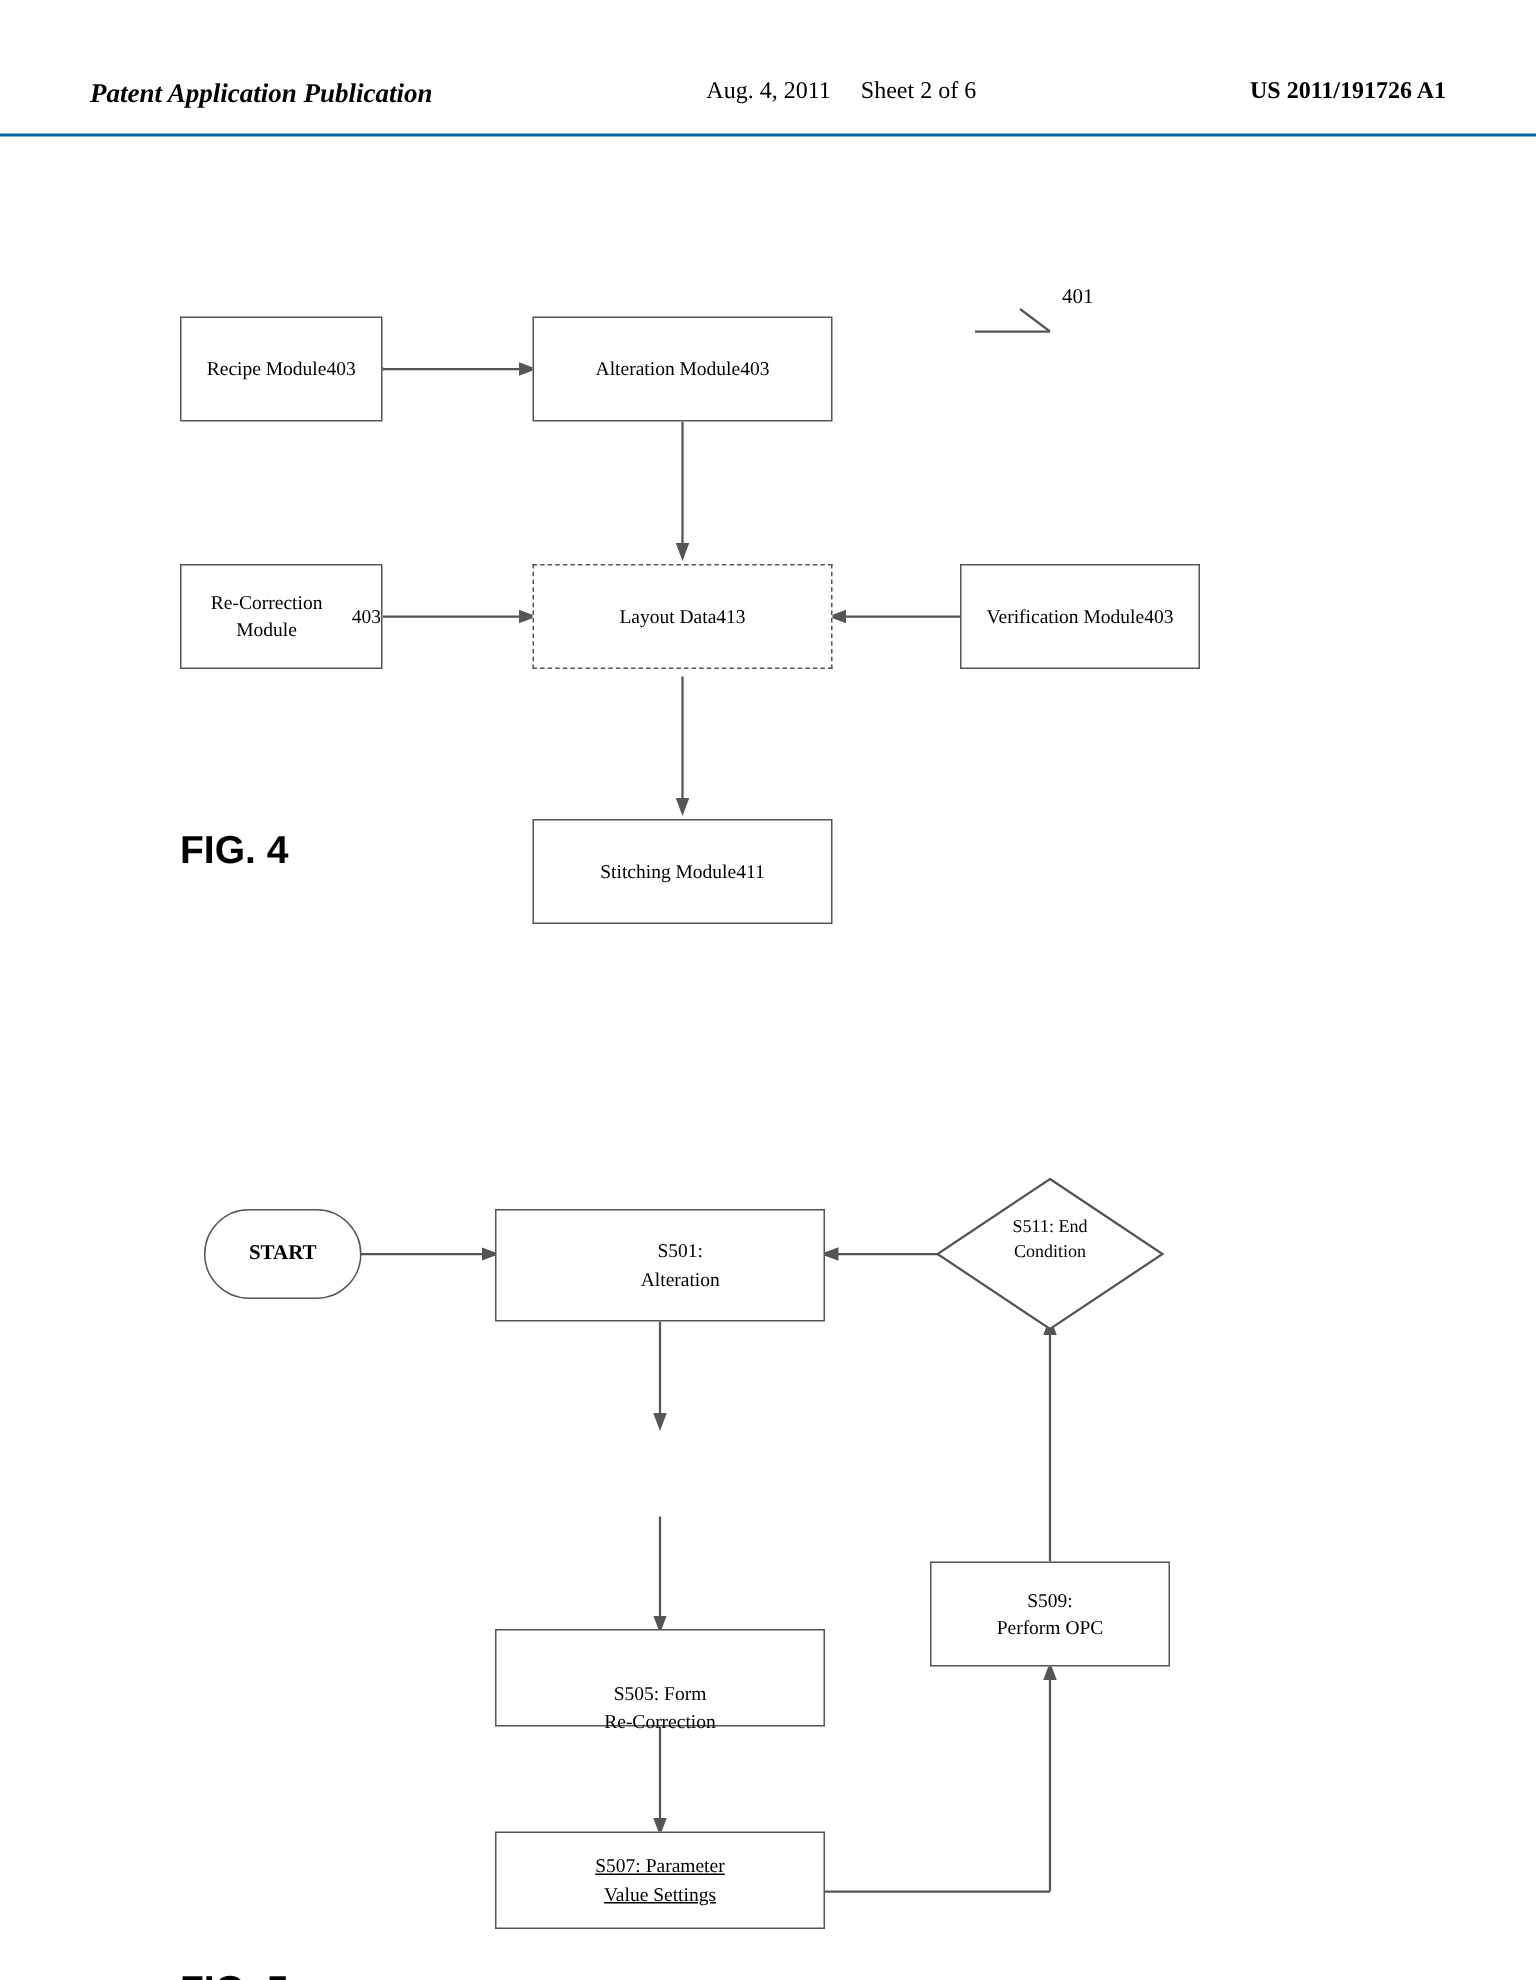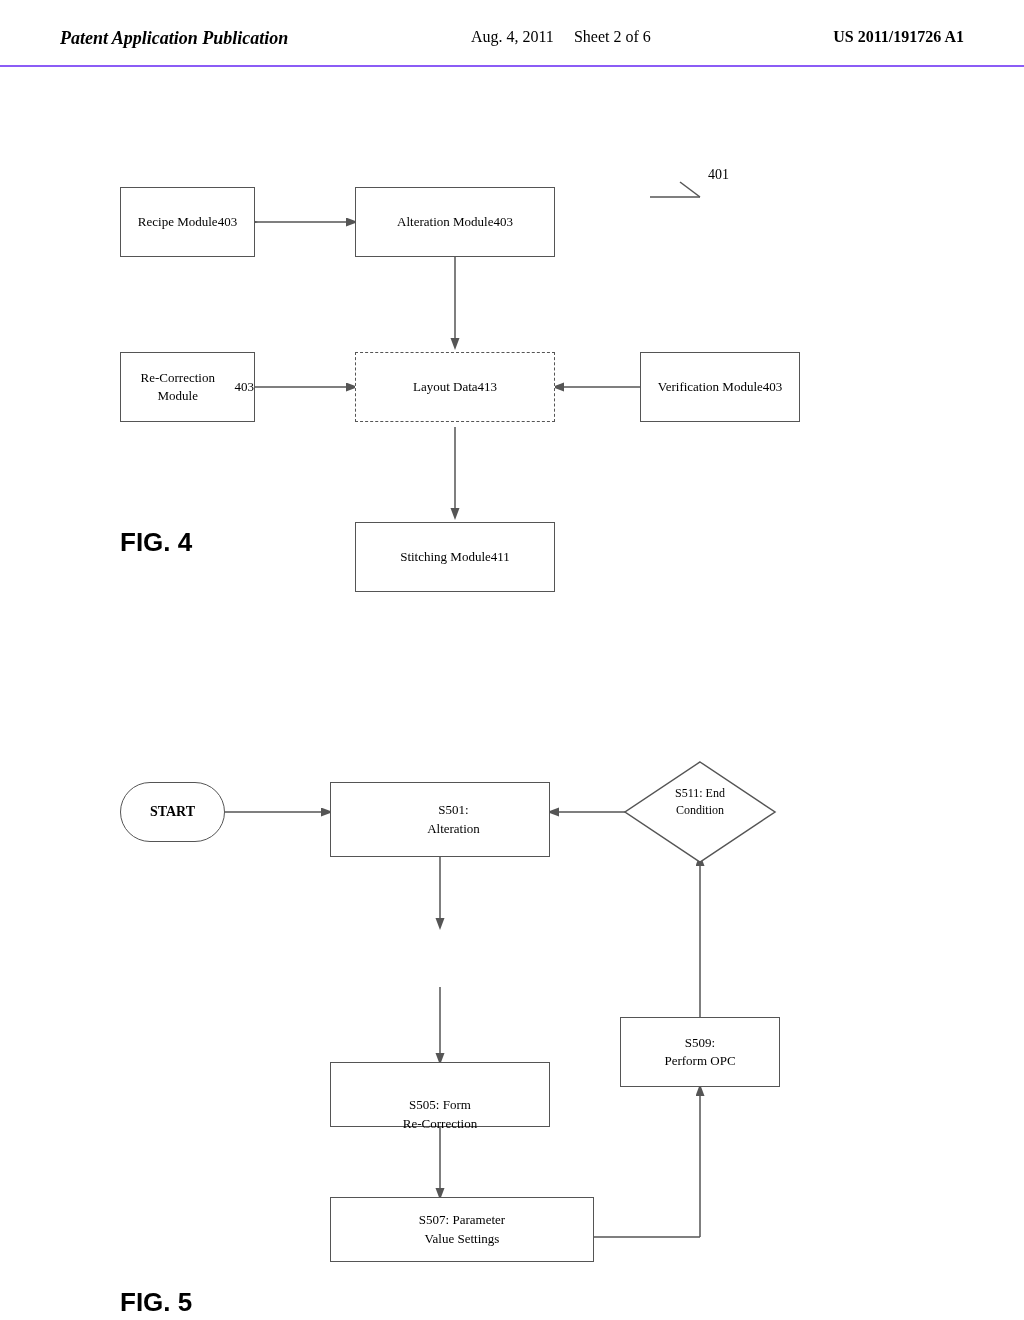--- a/index.html
+++ b/index.html
@@ -11,21 +11,22 @@
       position: relative;
       overflow-x: hidden;
     }
 
     
     .header {
       display: flex;
       justify-content: space-between;
       align-items: flex-start;
       padding: 28px 60px 16px 60px;
-      border-bottom: 2px solid #8b5cf6;
+      border-bottom: 2px solid #0369a1;
+      margin-top: 24px;
     }
     .header-left {
       font-size: 18px;
       font-weight: bold;
       font-style: italic;
     }
     .header-center {
       font-size: 16px;
       text-align: center;
     }
@@ -199,36 +200,36 @@
       <line x1="380" y1="260" x2="380" y2="335" stroke="#555" stroke-width="1.5" marker-end="url(#arr5)"></line>
 
       <line x1="380" y1="400" x2="380" y2="470" stroke="#555" stroke-width="1.5" marker-end="url(#arr5)"></line>
 
       <line x1="490" y1="510" x2="640" y2="510" stroke="#555" stroke-width="1.5"></line>
       <line x1="640" y1="510" x2="640" y2="360" stroke="#555" stroke-width="1.5" marker-end="url(#arr5)"></line>
 
       <line x1="640" y1="290" x2="640" y2="130" stroke="#555" stroke-width="1.5" marker-end="url(#arr5)"></line>
     </svg>
 
-    <div class="oval-box" style="left:60px; top:55px; width:105px; height:60px;">
+    <div class="oval-box" style="left:76px; top:55px; width:105px; height:60px;">
       <span>START</span>
     </div>
 
     <div class="flow-box" style="left:270px; top:55px; width:220px; height:75px;padding-left:27px;">
       <span style="white-space:pre-line;">S501:
 Alteration</span>
     </div>
 
 
     <div class="flow-box" style="left:270px; top:335px; width:220px; height:65px;">
       <span style="white-space:pre-line;margin-top:40px;">S505: Form
 Re-Correction</span>
     </div>
 
-    <div class="flow-box" style="left:270px; top:470px; width:264px; height:65px;">
+    <div class="flow-box" style="left:270px; top:470px; width:220px; height:65px;text-decoration:underline;">
       <span style="white-space:pre-line;">S507: Parameter
 Value Settings</span>
     </div>
 
     <div class="flow-box" style="left:560px; top:290px; width:160px; height:70px;">
       <span style="white-space:pre-line;">S509:
 Perform OPC</span>
     </div>
 
     <div class="diamond-container" style="left:560px; top:30px;">

